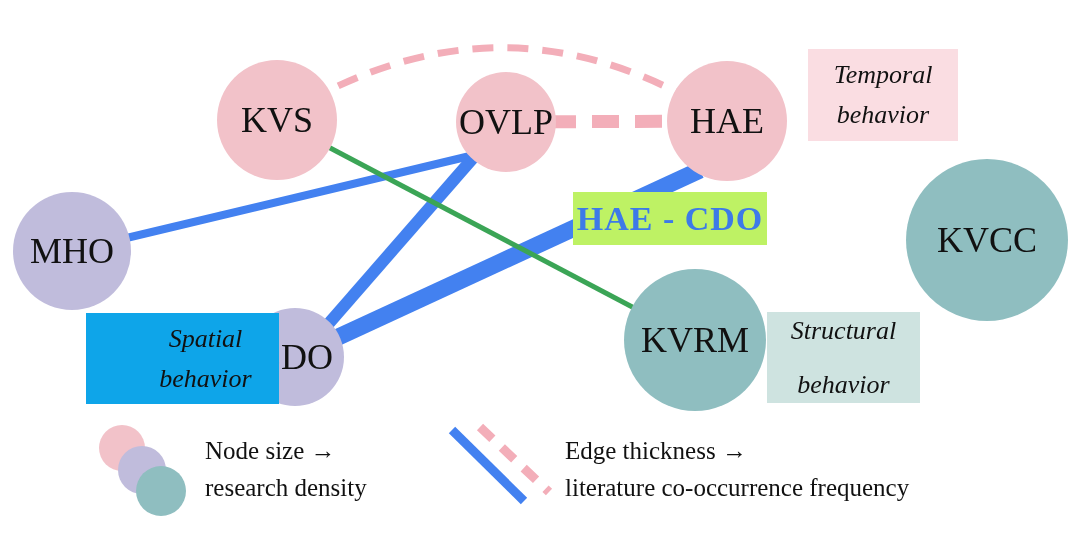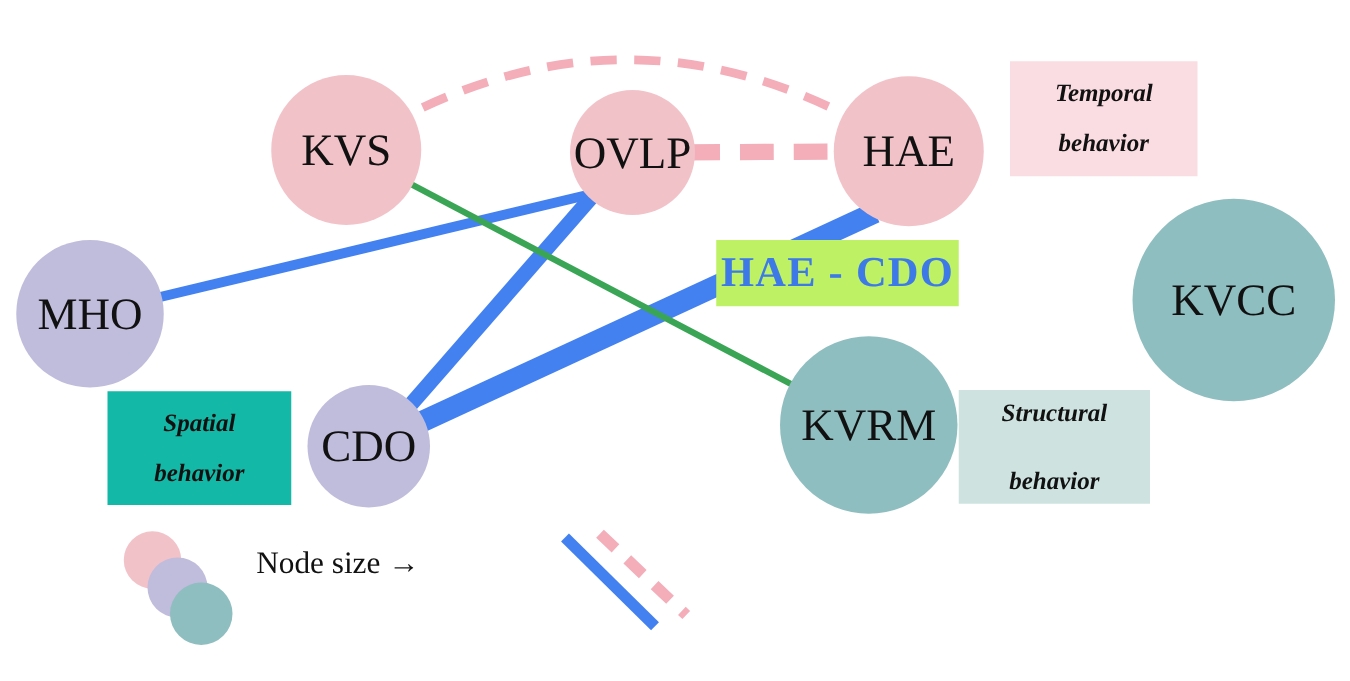--- a/index.html
+++ b/index.html
@@ -25,28 +25,28 @@
     font-size: 36px;
     fill: #111111;
   }
   .label-box {
     position: absolute;
     display: flex;
     flex-direction: column;
     align-items: center;
     justify-content: center;
     text-align: right;
-    font-weight: bold;
+    font-weight: normal;
     font-style: italic;
-    font-size: 20px;
+    font-size: 26px;
     line-height: 40px;
     color: #111111;
   }
   .label-box.temporal   { background: #fadde2; }
-  .label-box.spatial    { background: #14b8a6; }
+  .label-box.spatial    { background: #0ea5e9; padding-left: 46px; }
   .label-box.structural { background: #cee3e0; gap: 14px; }
   .highlight-box {
     position: absolute;
     left: 573px;
     top: 192px;
     width: 194px;
     height: 53px;
     background: #bef264;
     color: #3d7ae8;
     font-weight: bold;
@@ -123,16 +123,21 @@
     <span>behavior</span>
   </div>
 
   <div class="label-box structural" style="left:767px; top:312px; width:153px; height:91px;">
     <span>Structural</span>
     <span>behavior</span>
   </div>
 
   <div class="legend-text" id="legend-node-text">
     <div>Node size →</div>
+    <div>research density</div>
   </div>
 
+  <div class="legend-text" id="legend-edge-text">
+    <div>Edge thickness →</div>
+    <div>literature co-occurrence frequency</div>
+  </div>
 
 </div>
 
 </body></html>

